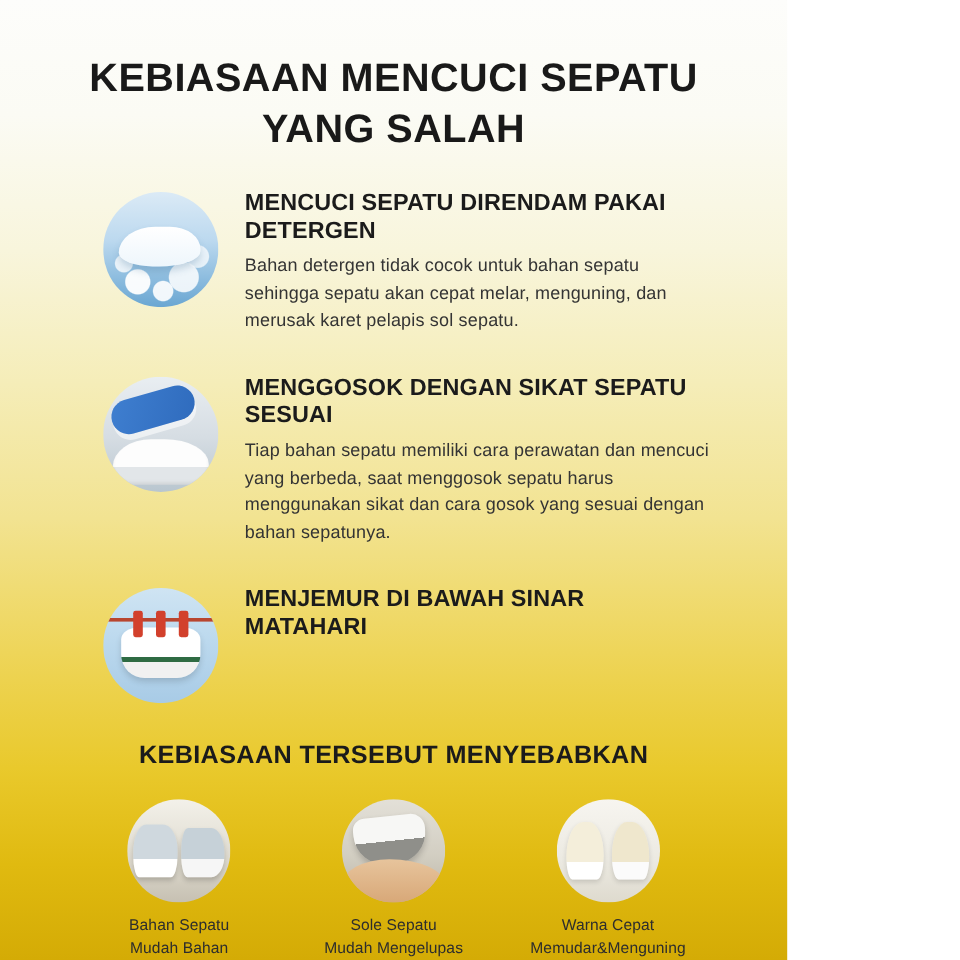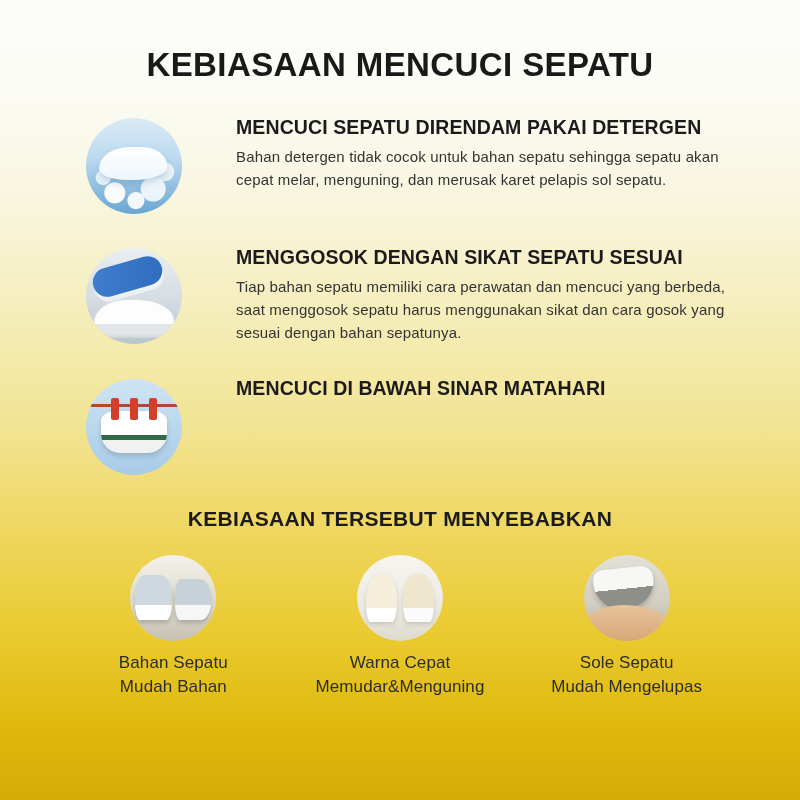--- a/index.html
+++ b/index.html
@@ -7,21 +7,21 @@
     padding: 0;
   }
   body {
     width: 800px;
     height: 800px;
     font-family: "Liberation Sans", sans-serif;
     overflow: hidden;
   }
   .poster {
     position: relative;
-    width: 800px;
+    width: 656px;
     height: 800px;
     box-sizing: border-box;
     background: linear-gradient(to bottom,
         #fdfdfb 0%,
         #fbfbf4 12%,
         #f8f5dc 26%,
         #f5edb8 40%,
         #f2e391 54%,
         #eed559 68%,
         #e9c92c 80%,
@@ -45,21 +45,20 @@
 
   
   .items {
     margin-top: 28px;
     padding: 0 62px 0 86px;
   }
   .item {
     display: flex;
     align-items: flex-start;
     margin-bottom: 30px;
-    gap: 32px;
   }
   .thumb {
     flex: 0 0 auto;
     width: 96px;
     height: 96px;
     border-radius: 50%;
     overflow: hidden;
     position: relative;
     margin-right: 22px;
     margin-top: 4px;
@@ -103,21 +102,21 @@
   }
   .effect .thumb-sm {
     width: 86px;
     height: 86px;
     border-radius: 50%;
     overflow: hidden;
     margin: 0 auto 10px auto;
     position: relative;
   }
   .effect-label {
-    font-size: 17px;
+    font-size: 13px;
     color: #2d2d2d;
     line-height: 1.42;
     letter-spacing: 0.1px;
   }
 
   
   .ph { position:absolute; inset:0; }
 
   
   .ph-soak {
@@ -287,20 +286,21 @@
     border-radius: 46% 54% 0 0 / 60% 60% 0 0;
   }
 </style>
 </head>
 <body>
 
 <div class="poster">
 
   <div class="title-block">
     <div class="title-line">KEBIASAAN MENCUCI SEPATU</div>
+    <div class="title-line">YANG SALAH</div>
   </div>
 
   <div class="items">
 
     <div class="item">
       <div class="thumb">
         <div class="ph ph-soak"></div>
       </div>
       <div class="item-text">
         <div class="item-head">MENCUCI SEPATU DIRENDAM PAKAI DETERGEN</div>
@@ -319,49 +319,49 @@
     </div>
 
     <div class="item">
       <div class="thumb">
         <div class="ph ph-dry"></div>
         <div class="peg p1"></div>
         <div class="peg p2"></div>
         <div class="peg p3"></div>
       </div>
       <div class="item-text">
-        <div class="item-head">MENCUCI DI BAWAH SINAR MATAHARI</div>
+        <div class="item-head">MENJEMUR DI BAWAH SINAR MATAHARI</div>
       </div>
     </div>
 
   </div>
 
   <div class="bottom-title">KEBIASAAN TERSEBUT MENYEBABKAN</div>
 
   <div class="effects">
 
     <div class="effect">
       <div class="thumb-sm">
         <div class="ph ph-worn"></div>
       </div>
       <div class="effect-label">Bahan Sepatu</div>
       <div class="effect-label">Mudah Bahan</div>
     </div>
 
     <div class="effect">
       <div class="thumb-sm">
+        <div class="ph ph-sole"></div>
+      </div>
+      <div class="effect-label">Sole Sepatu</div>
+      <div class="effect-label">Mudah Mengelupas</div>
+    </div>
+
+    <div class="effect">
+      <div class="thumb-sm">
         <div class="ph ph-yellow"></div>
       </div>
       <div class="effect-label">Warna Cepat</div>
       <div class="effect-label">Memudar&amp;Menguning</div>
     </div>
 
-    <div class="effect">
-      <div class="thumb-sm">
-        <div class="ph ph-sole"></div>
-      </div>
-      <div class="effect-label">Sole Sepatu</div>
-      <div class="effect-label">Mudah Mengelupas</div>
-    </div>
-
   </div>
 
 </div>
 
 </body></html>

